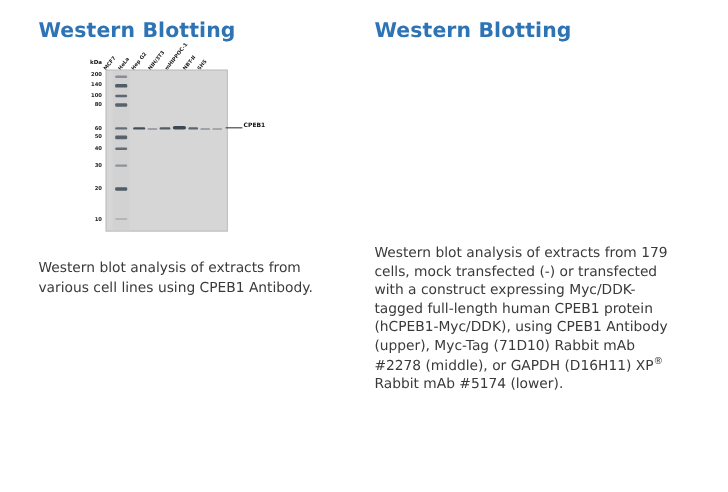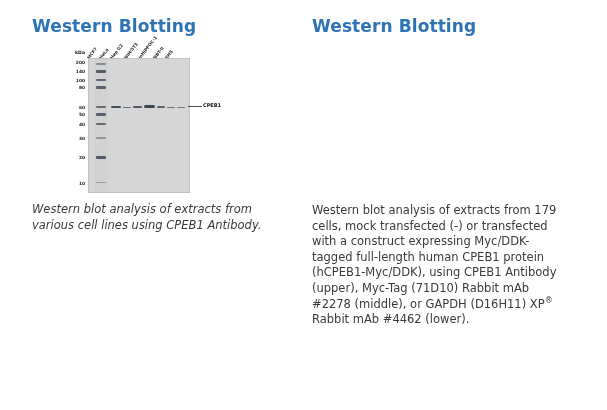--- a/index.html
+++ b/index.html
@@ -29,21 +29,21 @@
   .panel-right .wb-title{left:9px;top:16px;}
 
   .caption{
     position:absolute;
     font-family:"DejaVu Sans", sans-serif;
     font-size:11.5px;
     line-height:15.6px;
     color:#3a3a3a;
     white-space:pre-line;
   }
-  .panel-left .caption{left:32px;top:202px;width:245px;font-style:italic;}
+  .panel-left .caption{left:32px;top:216px;width:245px;}
   .panel-right .caption{left:9px;top:203px;width:250px;}
   .caption sup{font-size:8px;vertical-align:super;line-height:0;}
 
   
   .blot-left{
     position:absolute;left:88px;top:58px;
     width:100px;height:133px;
     background:#d6d6d6;
     border:1px solid #c2c2c2;
   }
@@ -161,16 +161,16 @@
     <div class="target-line" style="left:188px;top:106px;width:14px;"></div>
     <div class="target-label" style="left:203px;top:102px;">CPEB1</div>
 
     <div class="caption">Western blot analysis of extracts from various cell lines using CPEB1 Antibody.</div>
   </div>
 
   <div class="panel panel-right">
 
     <div class="wb-title">Western Blotting</div>
 
-    <div class="caption"><span>Western blot analysis of extracts from 179 cells, mock transfected (-) or transfected with a construct expressing Myc/DDK-tagged full-length human CPEB1 protein (hCPEB1-Myc/DDK), using CPEB1 Antibody (upper), Myc-Tag (71D10) Rabbit mAb #2278 (middle), or GAPDH (D16H11) XP</span><sup>®</sup><span> Rabbit mAb #4462 (lower).</span></div>
+    <div class="caption"><span>Western blot analysis of extracts from 179 cells, mock transfected (-) or transfected with a construct expressing Myc/DDK-tagged full-length human CPEB1 protein (hCPEB1-Myc/DDK), using CPEB1 Antibody (upper), Myc-Tag (71D10) Rabbit mAb #2278 (middle), or GAPDH (D16H11) XP</span><sup>®</sup><span> Rabbit mAb #5174 (lower).</span></div>
   </div>
 
 </div>
 
 </body></html>

